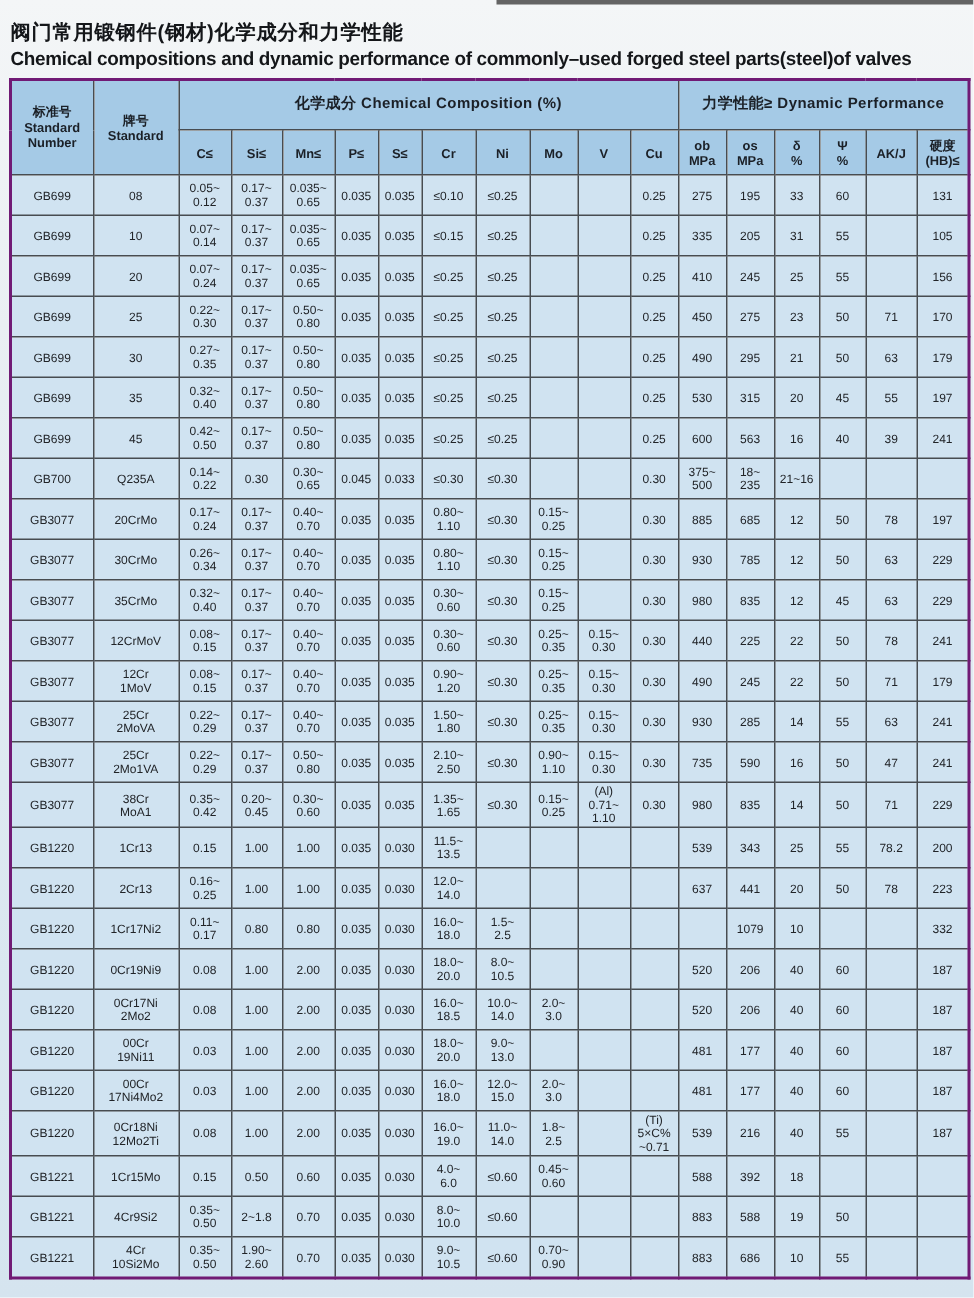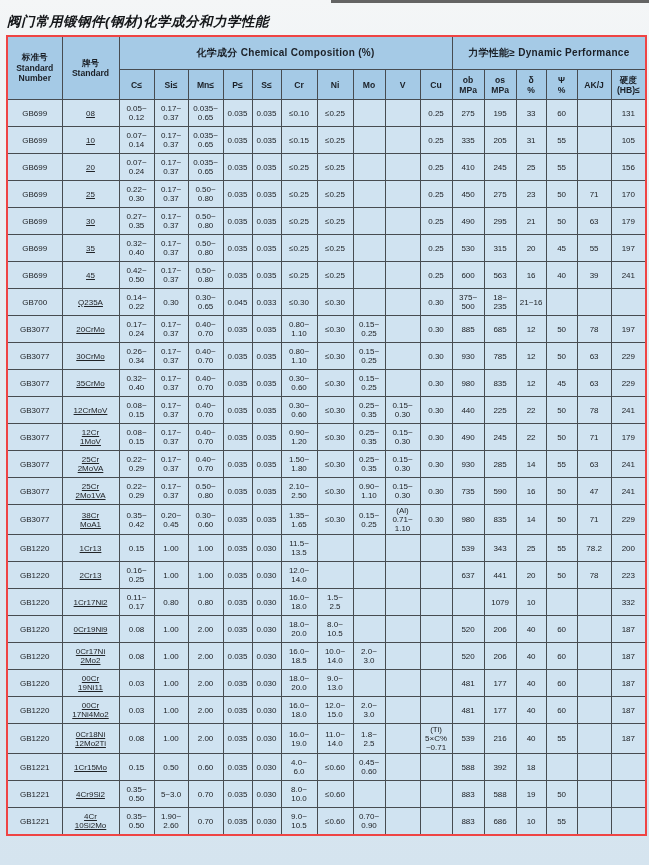--- a/index.html
+++ b/index.html
@@ -7,35 +7,35 @@
     width: 649px; height: 865px;
     background: linear-gradient(180deg, #f4f6f7 0%, #e9eff3 25%, #dde9f1 60%, #d5e4ef 100%);
     font-family: "Liberation Sans", sans-serif;
     position: relative;
     overflow: hidden;
   }
   .top-strip {
     position: absolute; top: 0; left: 331px; width: 318px; height: 3px;
     background: #4a4a4a; opacity: 0.85;
   }
-  .titles { padding: 13px 0 0 7px; font-style: italic; }
+  .titles { padding: 13px 0 0 7px; }
   .title-zh {
     font-size: 13.5px; font-weight: bold; color: #141619;
     letter-spacing: 0.5px; line-height: 17px;
   }
   .title-en {
     font-size: 12.6px; font-weight: bold; color: #141619;
     letter-spacing: -0.2px; line-height: 16px; margin-top: 1px;
   }
   table.steel {
     margin: 5px 0 0 6px;
     width: 638px;
     border-collapse: collapse;
     table-layout: fixed;
-    border: 2px solid #ef4444;
+    border: 2px solid #701a75;
   }
   table.steel th, table.steel td {
     border: 1px solid #474c51;
     text-align: center;
     vertical-align: middle;
     white-space: pre-line;
     overflow: hidden;
     padding: 1px 0;
   }
   table.steel th {
@@ -47,30 +47,31 @@
   th.group  { font-size: 10px;  line-height: 12px; height: 30px; letter-spacing: 0.3px; margin-top: 12px; }
   th.sub    { font-size: 8.6px; line-height: 10px; height: 27px; font-weight: bold; }
   table.steel td {
     background: #d0e3f1;
     color: #212428;
     font-size: 8px;
     line-height: 9px;
     height: 24px;
   }
   td.c-std   { font-size: 8.6px; margin-top: 24px; }
-  td.c-grade { font-size: 8.4px; text-decoration: underline; }
+  td.c-grade { font-size: 8.4px; }
 </style>
 </head>
 <body>
 
 <div class="page">
   <div class="top-strip"></div>
 
   <div class="titles">
     <div class="title-zh">阀门常用锻钢件(钢材)化学成分和力学性能</div>
+    <div class="title-en">Chemical compositions and dynamic performance of commonly–used forged steel parts(steel)of valves</div>
   </div>
 
   <table class="steel">
     <colgroup id="cols">
         <col style="width: 55px;">
         <col style="width: 57px;">
         <col style="width: 35px;">
         <col style="width: 34px;">
         <col style="width: 35px;">
         <col style="width: 29px;">
@@ -722,21 +723,21 @@
           <td>18</td>
           <td></td>
           <td></td>
           <td></td>
         </tr>
         <tr>
           <td class="c-std">GB1221</td>
           <td class="c-grade">4Cr9Si2</td>
           <td>0.35~
 0.50</td>
-          <td>5~3.0</td>
+          <td>2~1.8</td>
           <td>0.70</td>
           <td>0.035</td>
           <td>0.030</td>
           <td>8.0~
 10.0</td>
           <td>≤0.60</td>
           <td></td>
           <td></td>
           <td></td>
           <td>883</td>

